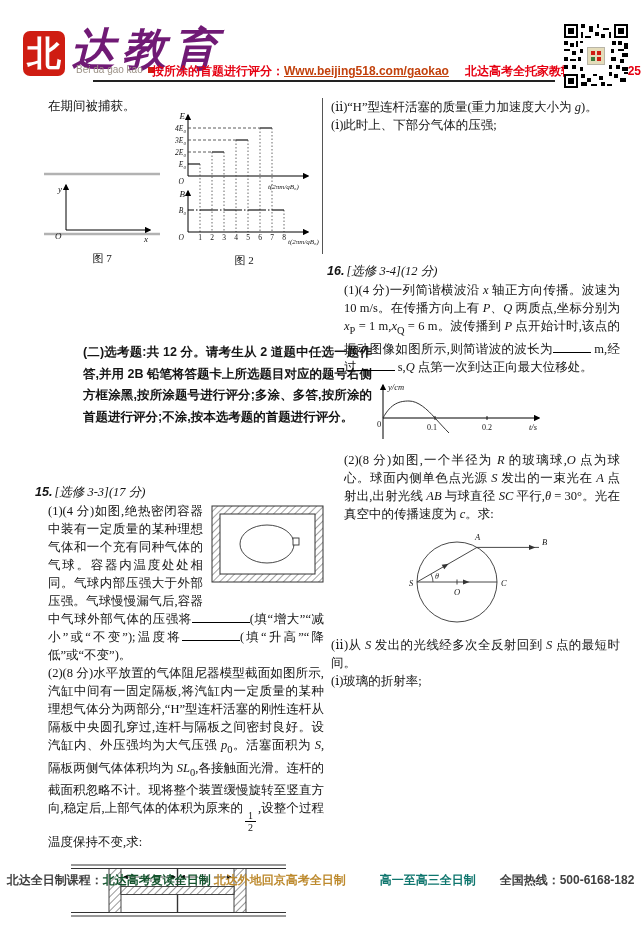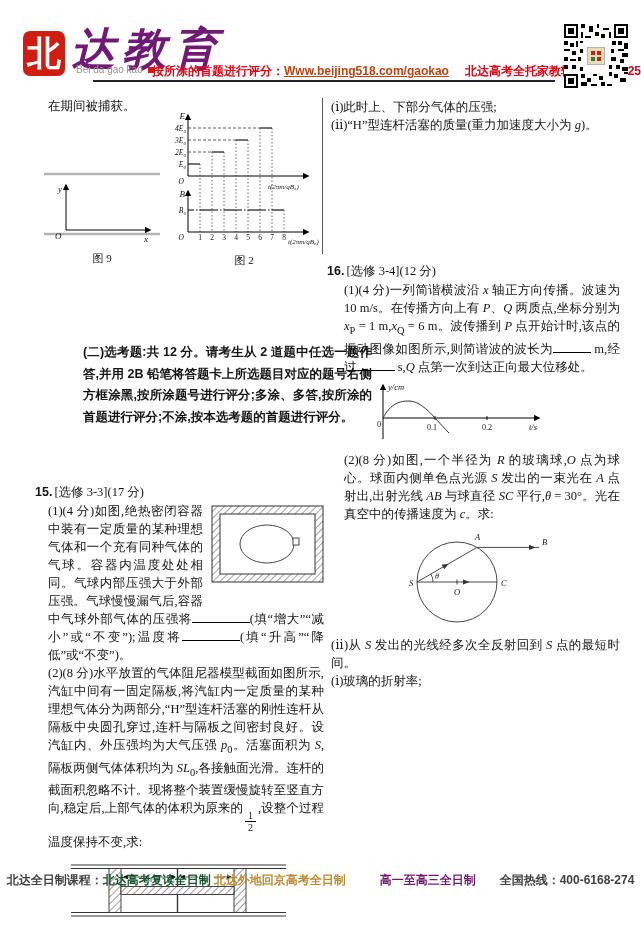--- a/index.html
+++ b/index.html
@@ -17,21 +17,21 @@
   .tagline{position:absolute;left:152px;top:63px;font-size:12px;font-weight:bold;color:#e60012;
         font-family:"Liberation Sans",sans-serif;white-space:nowrap;}
   .tagline a{color:#c2410c;text-decoration:underline;}
   .tagline .gap{display:inline-block;width:16px;}
   .hdr-line{position:absolute;left:93px;top:80px;width:462px;border-top:2px solid #222;}
   .qr{position:absolute;left:564px;top:24px;width:64px;height:64px;}
   
   .col{position:absolute;width:289px;font-size:12.5px;line-height:18px;text-align:justify;}
   .para{text-align:justify;}
   .indent{padding-left:13px;}
-  .qhead{margin:0 0 1px 0;}
+  .qhead{margin:0 0 1px 0;font-style:italic;}
   .qnum{font-weight:bold;font-family:"Liberation Sans",sans-serif;margin-right:2px;}
   .bold-note{font-weight:bold;font-family:"Liberation Sans","DejaVu Sans",sans-serif;
         font-size:12.5px;line-height:21.5px;margin-left:48px;}
   .blank{display:inline-block;width:58px;border-bottom:1px solid #000;height:11px;}
   .blank.short{width:38px;}
   .frac{display:inline-flex;flex-direction:column;align-items:center;vertical-align:-7px;
         font-size:10px;line-height:11px;margin:0 2px;}
   .frac span:first-child{border-bottom:1px solid #000;padding:0 3px;}
   .fig-balloon{float:right;margin:3px 0 5px 8px;}
   .fig-caption{text-align:center;font-size:11px;margin-top:3px;}
@@ -40,21 +40,21 @@
   .col-divider{position:absolute;left:322px;top:98px;height:156px;border-left:1px solid #555;}
   .hfig{margin:6px 0 0 36px;}
   .wavefig{margin:2px 0 2px 22px;}
   .circfig{margin:2px 0 0 48px;}
   
   .footer{position:absolute;left:0;top:872px;width:641px;text-align:center;white-space:nowrap;
         font-family:"Liberation Sans",sans-serif;font-size:12px;font-weight:bold;}
   .f-red{color:#404040;}
   .f-teal{color:#14532d;margin-right:3px;}
   .f-orange{color:#bd8a2e;margin-right:34px;}
-  .f-green{color:#701a75;margin-right:24px;text-align:right;}
+  .f-green{color:#0f766e;margin-right:24px;text-align:right;}
   svg{font-family:"Liberation Serif",serif;}
   svg text{fill:#141414;}
   .it{font-style:italic;}
 </style>
 </head>
 <body>
 
 <div class="page">
 
   <div class="seal">北</div>
@@ -144,21 +144,21 @@
           </marker>
       </defs>
       <line x1="6" y1="6" x2="122" y2="6" stroke="#b2b2b2" stroke-width="2.6"></line>
       <line x1="6" y1="66" x2="122" y2="66" stroke="#b2b2b2" stroke-width="2.6"></line>
       <line x1="28" y1="62" x2="28" y2="17" stroke="#000" stroke-width="1" marker-end="url(#a1)"></line>
       <line x1="28" y1="62" x2="112" y2="62" stroke="#000" stroke-width="1" marker-end="url(#a1)"></line>
       <text x="20" y="24" font-size="9" class="it">y</text>
       <text x="106" y="74" font-size="9" class="it">x</text>
       <text x="17" y="71" font-size="9" class="it">O</text>
     </svg>
-    <div class="fig-caption">图 9</div>
+    <div class="fig-caption">图 7</div>
   </div>
 
   <div class="figrow-2">
     <svg width="172" height="136">
       <defs>
         <marker id="a2" viewBox="0 0 10 10" refX="8" refY="5" markerWidth="6.5" markerHeight="6.5" orient="auto-start-reverse">
             <path d="M0,0L10,5L0,10z"></path>
           </marker>
       </defs>
 
@@ -282,22 +282,22 @@
           <line x1="127" y1="20" x2="110" y2="20" marker-end="url(#a5)"></line>
             <line x1="143" y1="20" x2="160" y2="20" marker-end="url(#a5)"></line>
         </g>
         <text x="79" y="23" font-size="8" text-anchor="middle" class="it">l₀</text>
         <text x="135" y="23" font-size="8" text-anchor="middle" class="it">l₀</text>
       </svg>
     </div>
   </div>
 
   <div class="col" style="left:331px;top:98px;">
+    <div class="para">(ⅱ)“H”型连杆活塞的质量(重力加速度大小为 <i>g</i>)。</div>
     <div class="para">(ⅰ)此时上、下部分气体的压强;</div>
-    <div class="para">(ⅱ)“H”型连杆活塞的质量(重力加速度大小为 <i>g</i>)。</div>
   </div>
 
   <div class="col" style="left:331px;top:262px;">
     <div class="qhead" style="margin-left:-4px;">
       <span class="qnum">16.</span><span>[选修 3-4](12 分)</span>
     </div>
     <div class="indent para">(1)(4 分)一列简谐横波沿 <i>x</i> 轴正方向传播。波速为 10 m/s。在传播方向上有 <i>P</i>、<i>Q</i> 两质点,坐标分别为 <i>x</i><sub>P</sub> = 1 m,<i>x</i><sub>Q</sub> = 6 m。波传播到 <i>P</i> 点开始计时,该点的振动图像如图所示,则简谐波的波长为<span class="blank short"></span> m,经过<span class="blank short"></span> s,<i>Q</i> 点第一次到达正向最大位移处。</div>
 
     <div class="wavefig">
       <svg width="200" height="66">
@@ -339,16 +339,16 @@
         <text x="75" y="70" font-size="8.5" class="it">O</text>
         <text x="56" y="54" font-size="8" class="it">θ</text>
       </svg>
     </div>
 
     <div class="para">(ⅱ)从 <i>S</i> 发出的光线经多次全反射回到 <i>S</i> 点的最短时间。</div>
     <div class="para">(ⅰ)玻璃的折射率;</div>
   </div>
 
   <div class="footer">
-    <span class="f-red">北达全日制课程：</span><span class="f-teal">北达高考复读全日制</span><span class="f-orange">北达外地回京高考全日制</span><span class="f-green">高一至高三全日制</span><span class="f-red">全国热线：400-6168-274</span>
+    <span class="f-red">北达全日制课程：</span><span class="f-teal">北达高考复读全日制</span><span class="f-orange">北达外地回京高考全日制</span><span class="f-green">高一至高三全日制</span><span class="f-red">全国热线：500-6168-182</span>
   </div>
 
 </div>
 
 </body></html>

